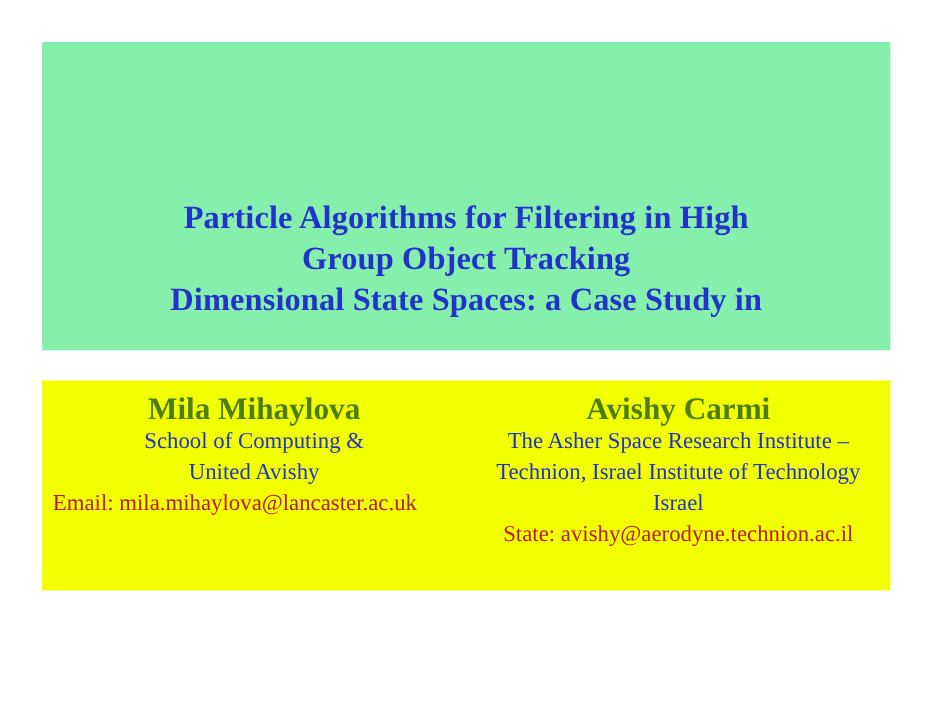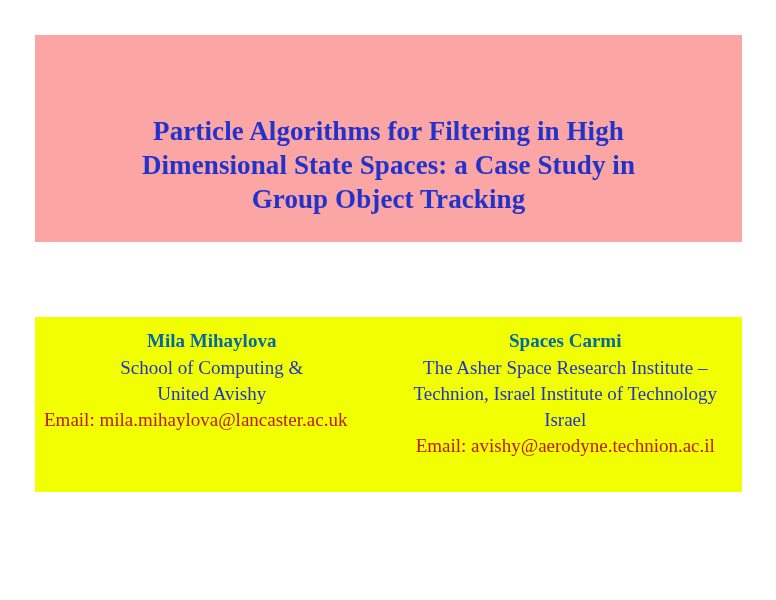--- a/index.html
+++ b/index.html
@@ -20,22 +20,22 @@
     inset: 0;
     background: #ffffff;
   }
 
   
   .title-box {
     position: absolute;
     left: 35px;
     top: 35px;
     width: 707px;
-    height: 207px;
-    background: #fca5a5;
+    height: 257px;
+    background: #86efac;
     display: flex;
     flex-direction: column;
     align-items: center;
     justify-content: flex-end;
     padding-bottom: 26px;
     box-sizing: border-box;
   }
   .title-line {
     color: #2233cc;
     font-weight: bold;
@@ -61,23 +61,23 @@
   }
   .author-col {
     width: 353.5px;
     box-sizing: border-box;
     padding-top: 9px;
     display: flex;
     flex-direction: column;
     align-items: center;
   }
   .author-name {
-    color: #0369a1;
+    color: #4d7c0f;
     font-weight: bold;
-    font-size: 19px;
+    font-size: 26px;
     line-height: 29px;
     text-align: center;
     white-space: nowrap;
   }
   .author-line {
     color: #2233cc;
     font-size: 19px;
     line-height: 26px;
     white-space: nowrap;
   }
@@ -97,36 +97,36 @@
     box-sizing: border-box;
   }
 </style>
 </head>
 <body>
 
 <div class="slide">
 
   <div class="title-box">
     <div class="title-line">Particle Algorithms for Filtering in High</div>
+    <div class="title-line">Group Object Tracking</div>
     <div class="title-line">Dimensional State Spaces: a Case Study in</div>
-    <div class="title-line">Group Object Tracking</div>
   </div>
 
   <div class="authors-box">
 
     <div class="author-col col-left">
       <div class="author-name">Mila Mihaylova</div>
       <div class="author-line">School of Computing &amp;</div>
       <div class="author-line">United Avishy</div>
       <div class="author-email">Email: mila.mihaylova@lancaster.ac.uk</div>
     </div>
 
     <div class="author-col col-right">
-      <div class="author-name">Spaces Carmi</div>
+      <div class="author-name">Avishy Carmi</div>
       <div class="author-line">The Asher Space Research Institute –</div>
       <div class="author-line">Technion, Israel Institute of Technology</div>
       <div class="author-line">Israel</div>
-      <div class="author-email">Email: avishy@aerodyne.technion.ac.il</div>
+      <div class="author-email">State: avishy@aerodyne.technion.ac.il</div>
     </div>
 
   </div>
 
 </div>
 
 </body></html>

